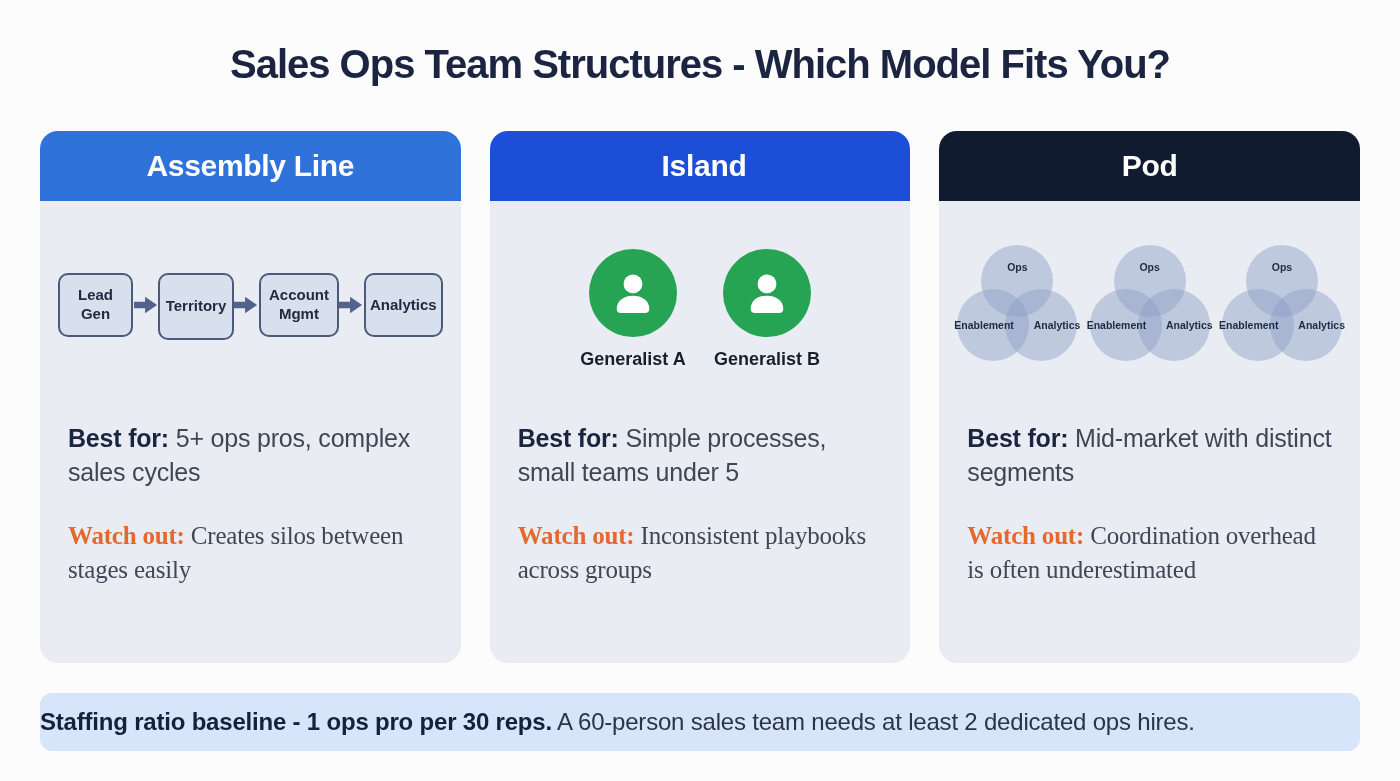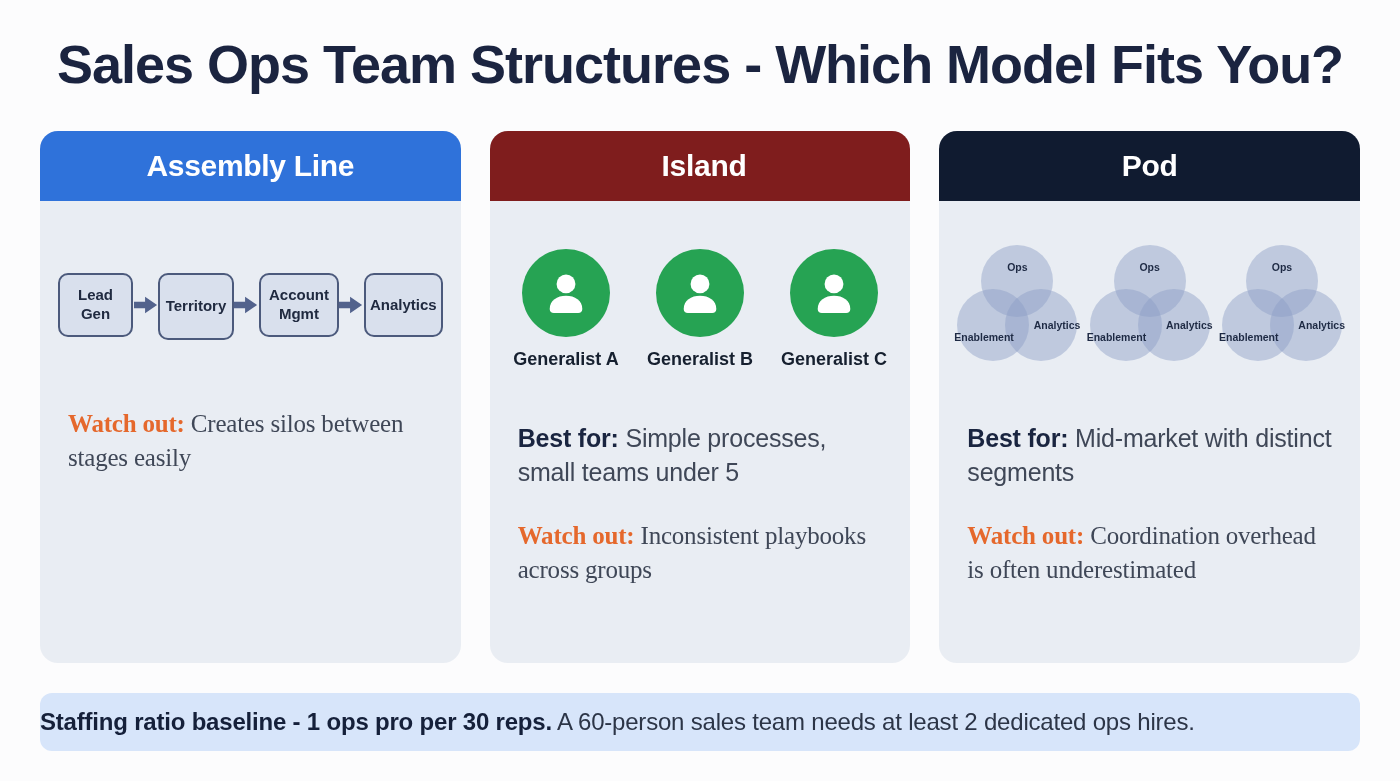--- a/index.html
+++ b/index.html
@@ -7,21 +7,21 @@
     margin: 0; padding: 0;
     width: 1400px; height: 781px;
     background: #fcfcfd;
     font-family: "Liberation Sans", "DejaVu Sans", sans-serif;
     overflow: hidden;
   }
   
   h1.page-title {
     margin: 36px 40px 0;
     text-align: center;
-    font-size: 54px;
+    font-size: 40px;
     line-height: 56px;
     font-weight: 700;
     letter-spacing: -1px;
     color: #1b2440;
   }
   
   .cards {
     display: flex;
     gap: 29px;
     margin: 39px 40px 0;
@@ -116,21 +116,21 @@
   .vc-bl  { left: 0;    top: 44px; }
   .vc-br  { left: 48px; top: 44px; }
   .vlabel {
     position: absolute;
     font-size: 10.5px;
     font-weight: 700;
     color: #1e2a44;
     white-space: nowrap;
   }
   .vl-ops { top: 16px; left: 0; width: 100%; text-align: center; }
-  .vl-en  { top: 74px; left: -3px; margin-top: 12px; }
+  .vl-en  { top: 74px; left: -3px; }
   .vl-an  { top: 74px; right: -3px; }
   
   .card p {
     margin: 44px 10px 0;
     font-size: 25px;
     line-height: 34px;
     color: #3f4757;
     letter-spacing: -0.2px;
   }
   .card p.watch { margin-top: 30px; font-family: Liberation Serif, serif; }
@@ -177,26 +177,27 @@
           <div class="flow-box fb-b">Territory</div>
           <svg class="flow-arrow" viewBox="0 0 26 22" aria-hidden="true">
               <path d="M0 7.5h12V2l13 9-13 9v-5.5H0z"></path>
             </svg>
           <div class="flow-box fb-c">Account Mgmt</div>
           <svg class="flow-arrow" viewBox="0 0 26 22" aria-hidden="true">
               <path d="M0 7.5h12V2l13 9-13 9v-5.5H0z"></path>
             </svg>
           <div class="flow-box fb-d">Analytics</div>
         </div>
+        <p class="best"><strong>Best for:</strong> <span>5+ ops pros, complex sales cycles</span></p>
         <p class="watch"><strong style="color: rgb(229, 104, 44);">Watch out:</strong> <span>Creates silos between stages easily</span></p>
       </div>
     </article>
 
     <article class="card">
-      <header class="card-head" style="background: #7f1d1d; padding-left: 8px;">
+      <header class="card-head" style="background: #1d4ed8; padding-left: 8px;">
         <span>Island</span>
       </header>
       <div class="card-body">
         <div class="diagram island">
           <figure class="generalist">
             <span class="avatar">
               <svg viewBox="0 0 48 48" aria-hidden="true">
                   <circle cx="24" cy="16.5" r="7.8" fill="#fff"></circle>
                   <path fill="#fff" d="M10.5 37.2c0-7.2 6.2-11 13.5-11s13.5 3.8 13.5 11c0 2-1.4 3.3-3.4 3.3H13.9c-2 0-3.4-1.3-3.4-3.3z"></path>
                 </svg>
@@ -204,29 +205,20 @@
             <figcaption>Generalist A</figcaption>
           </figure>
           <figure class="generalist">
             <span class="avatar">
               <svg viewBox="0 0 48 48" aria-hidden="true">
                   <circle cx="24" cy="16.5" r="7.8" fill="#fff"></circle>
                   <path fill="#fff" d="M10.5 37.2c0-7.2 6.2-11 13.5-11s13.5 3.8 13.5 11c0 2-1.4 3.3-3.4 3.3H13.9c-2 0-3.4-1.3-3.4-3.3z"></path>
                 </svg>
             </span>
             <figcaption>Generalist B</figcaption>
-          </figure>
-          <figure class="generalist">
-            <span class="avatar">
-              <svg viewBox="0 0 48 48" aria-hidden="true">
-                  <circle cx="24" cy="16.5" r="7.8" fill="#fff"></circle>
-                  <path fill="#fff" d="M10.5 37.2c0-7.2 6.2-11 13.5-11s13.5 3.8 13.5 11c0 2-1.4 3.3-3.4 3.3H13.9c-2 0-3.4-1.3-3.4-3.3z"></path>
-                </svg>
-            </span>
-            <figcaption>Generalist C</figcaption>
           </figure>
         </div>
         <p class="best"><strong>Best for:</strong> <span>Simple processes, small teams under 5</span></p>
         <p class="watch"><strong style="color: rgb(229, 104, 44);">Watch out:</strong> <span>Inconsistent playbooks across groups</span></p>
       </div>
     </article>
 
     <article class="card">
       <header class="card-head" style="background: rgb(16, 27, 48); text-align: right;">
         <span>Pod</span>

